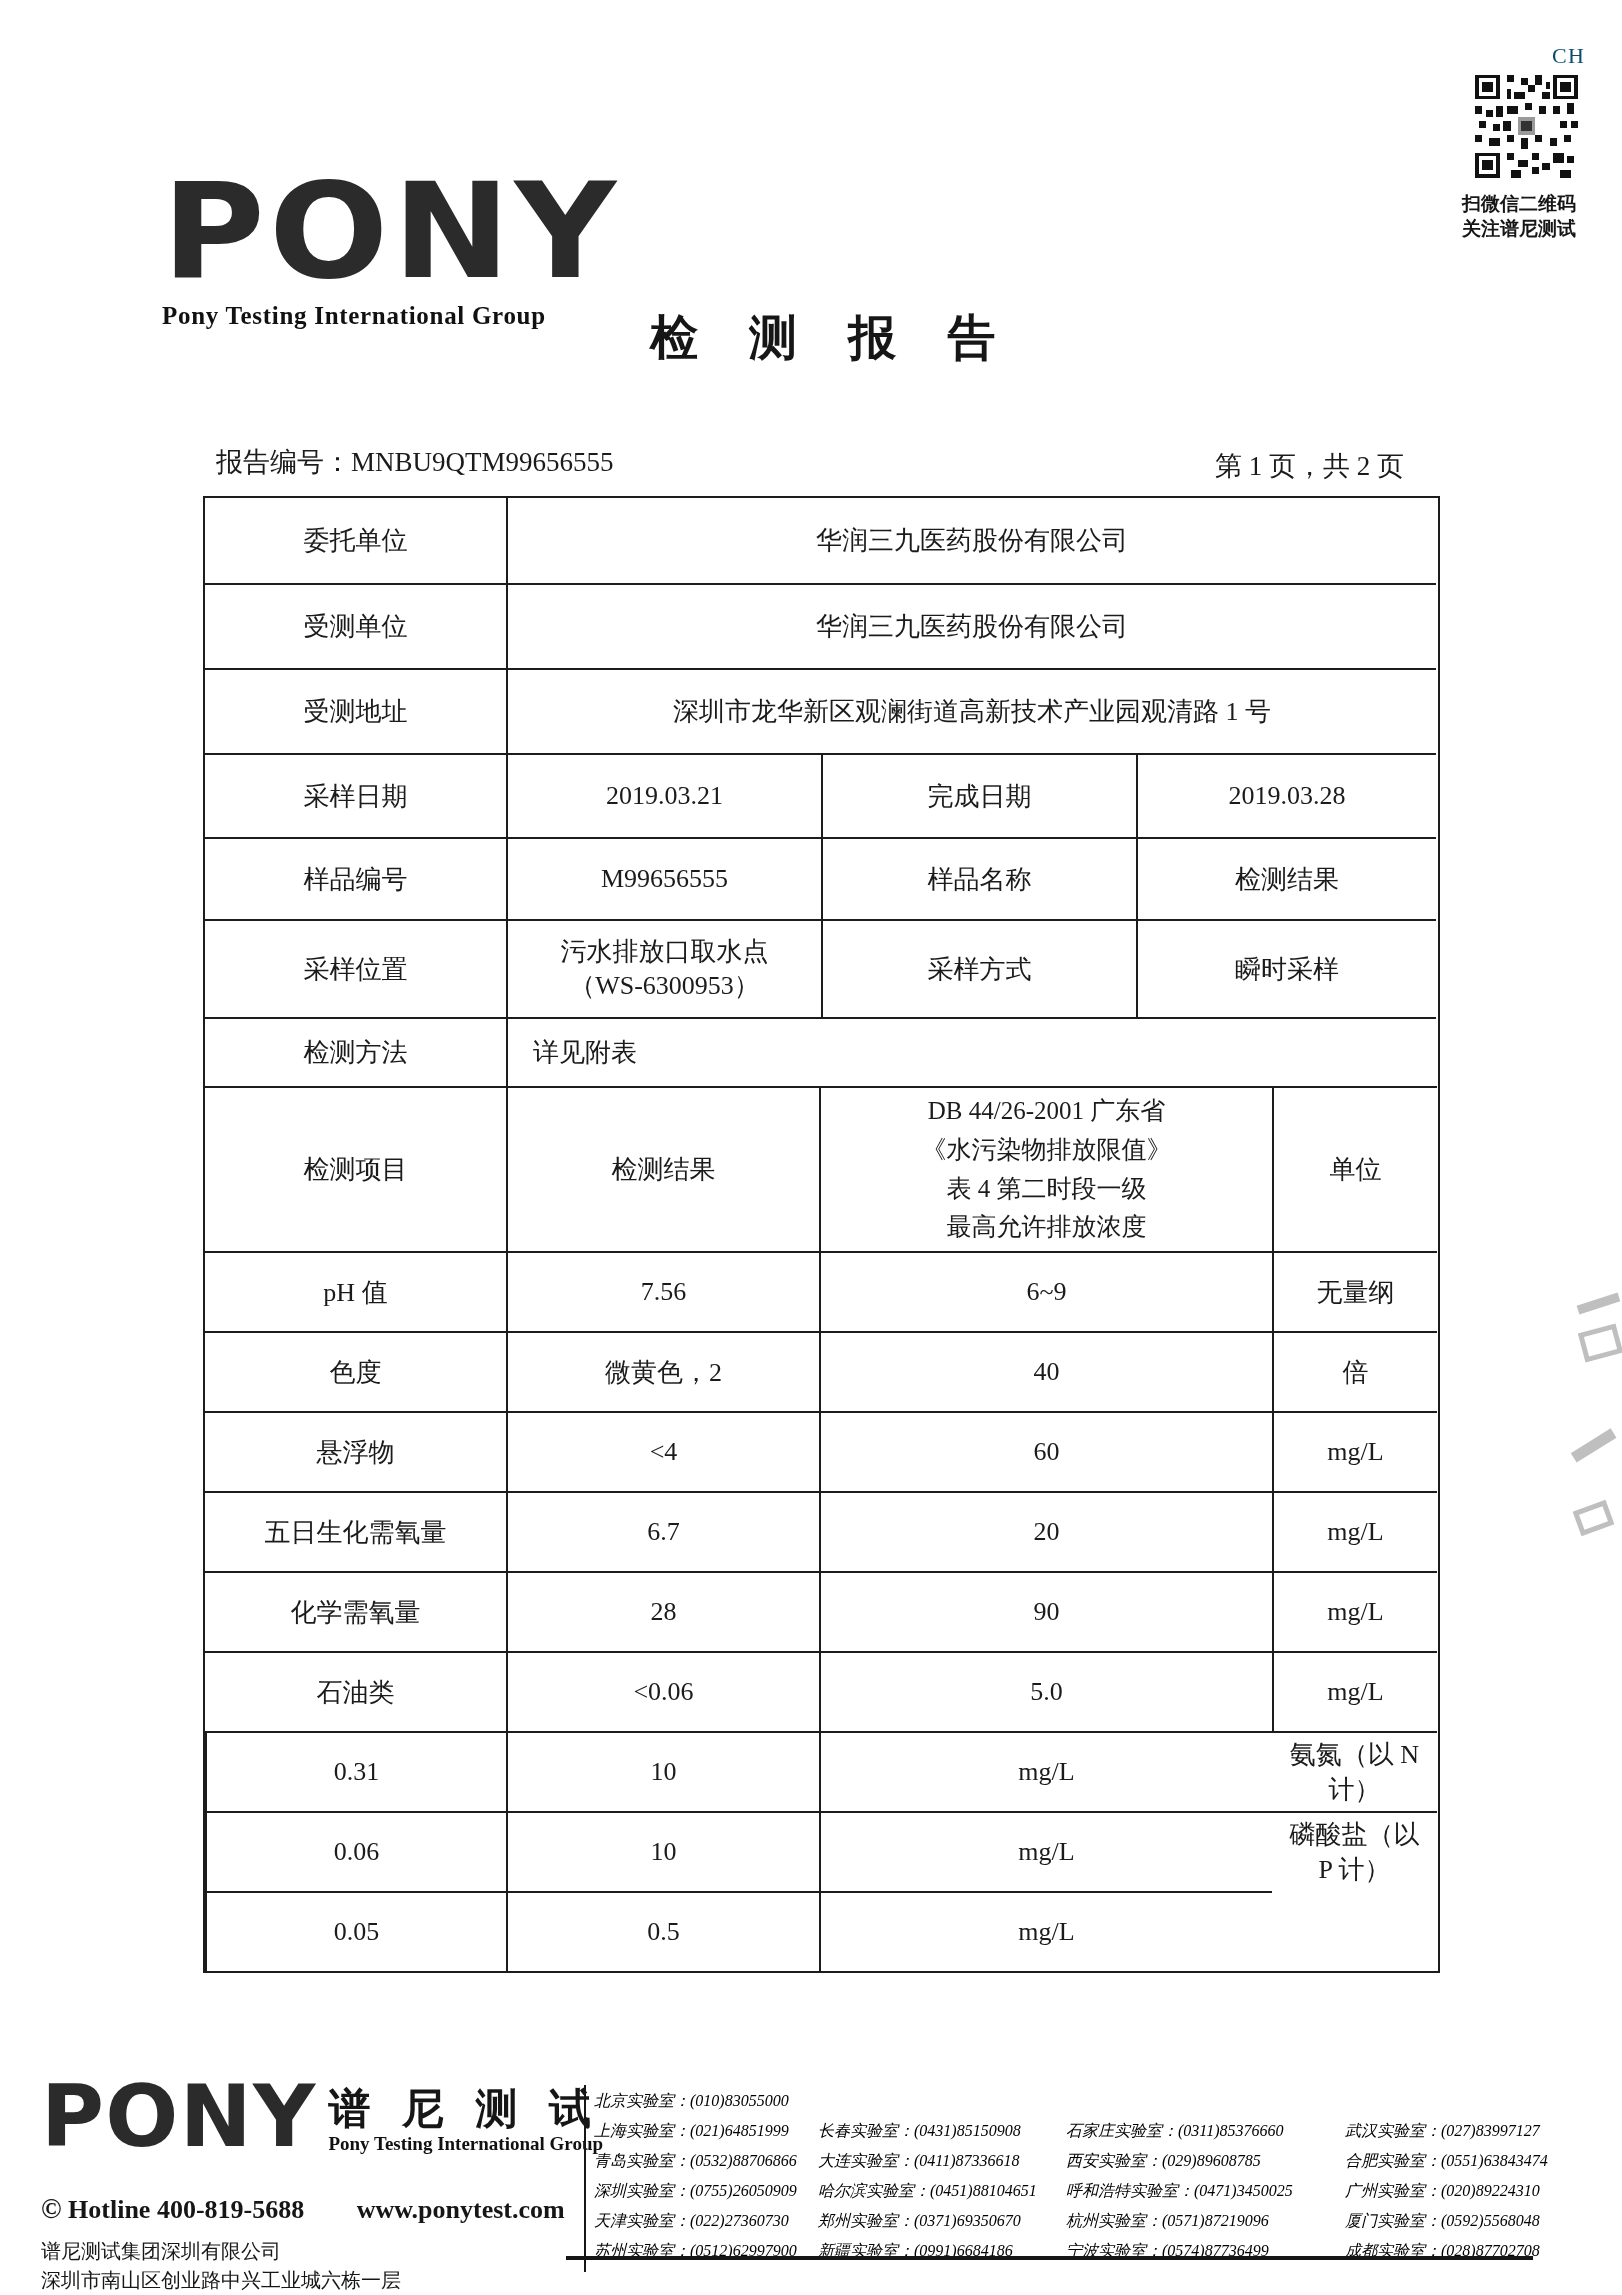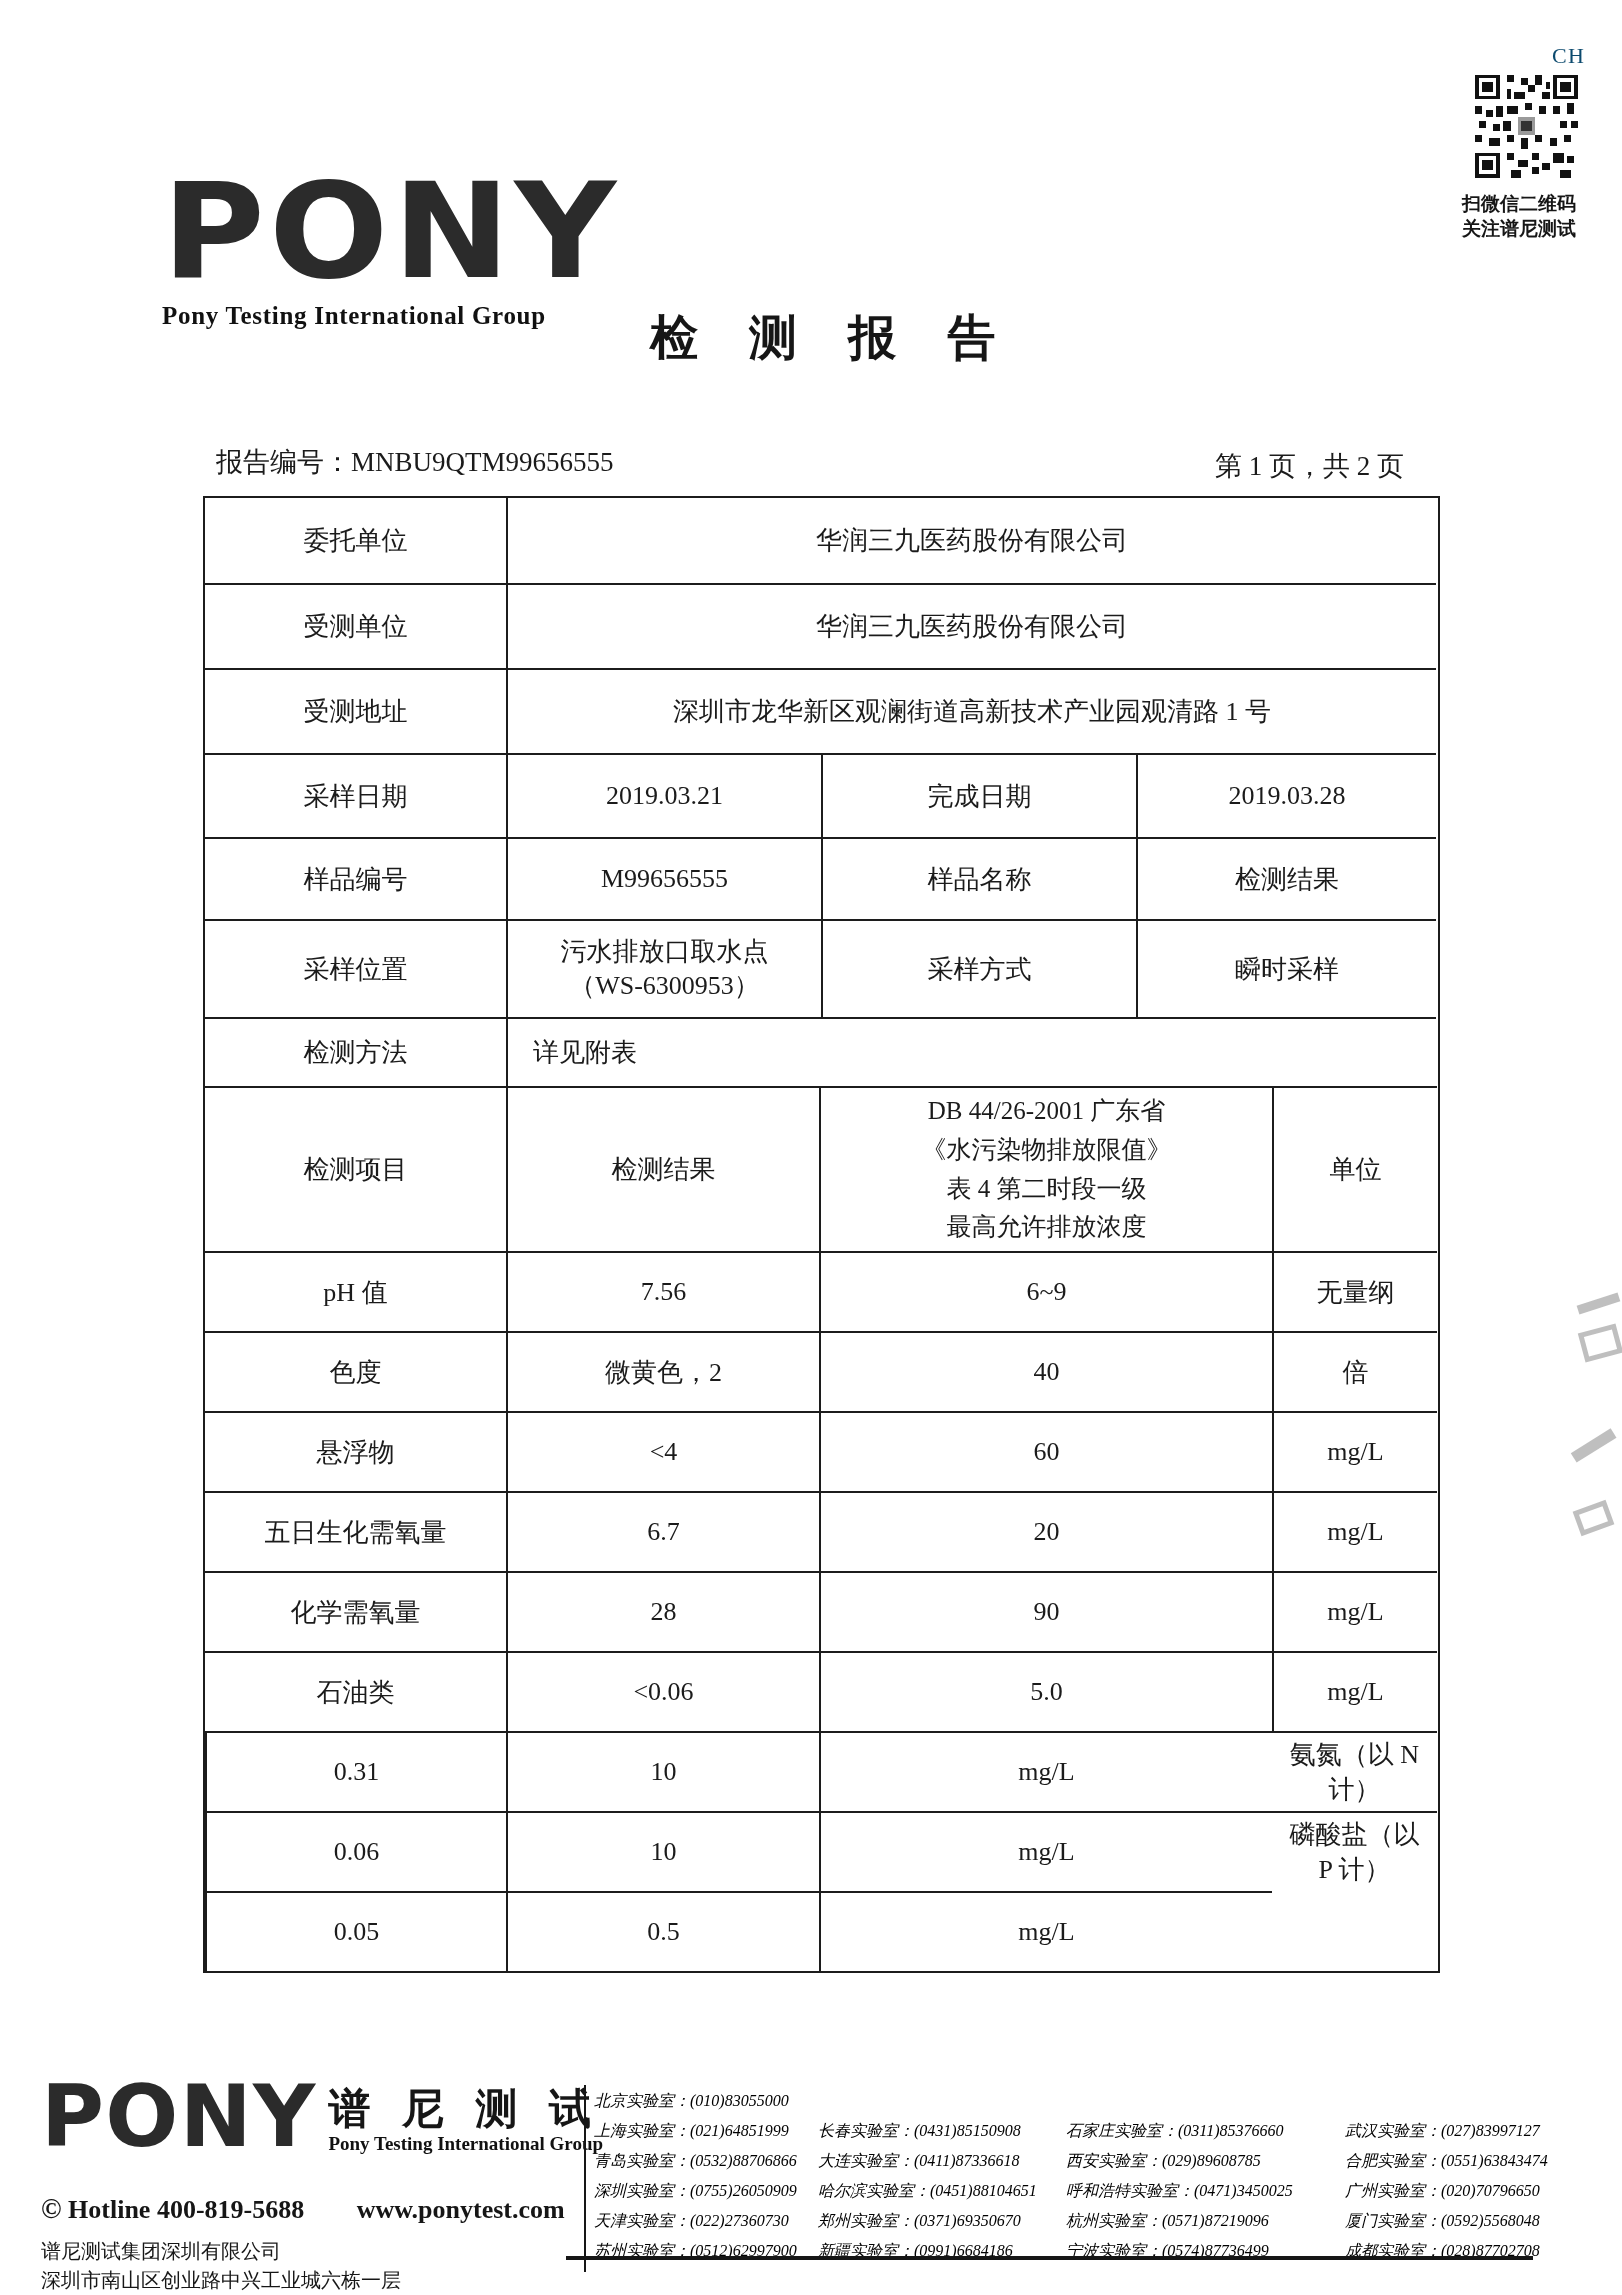--- a/index.html
+++ b/index.html
@@ -279,21 +279,21 @@
     <div class="labs lc3">
       <div>石家庄实验室：(0311)85376660</div>
       <div>西安实验室：(029)89608785</div>
       <div>呼和浩特实验室：(0471)3450025</div>
       <div>杭州实验室：(0571)87219096</div>
       <div>宁波实验室：(0574)87736499</div>
     </div>
     <div class="labs lc4">
       <div>武汉实验室：(027)83997127</div>
       <div>合肥实验室：(0551)63843474</div>
-      <div>广州实验室：(020)70796650</div>
+      <div>广州实验室：(020)89224310</div>
       <div>厦门实验室：(0592)5568048</div>
       <div>成都实验室：(028)87702708</div>
     </div>
   </div>
 
   <div class="f-bottomline"></div>
 
 </div>
 
 

